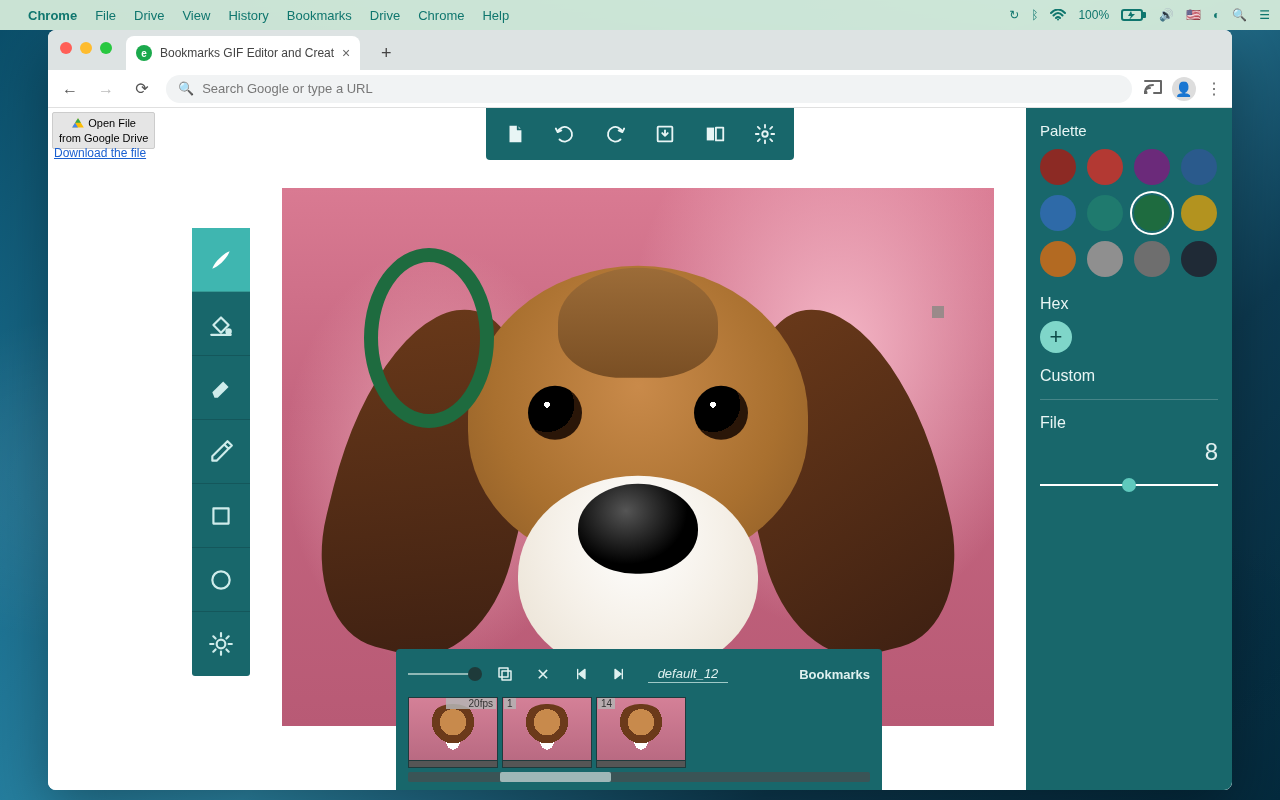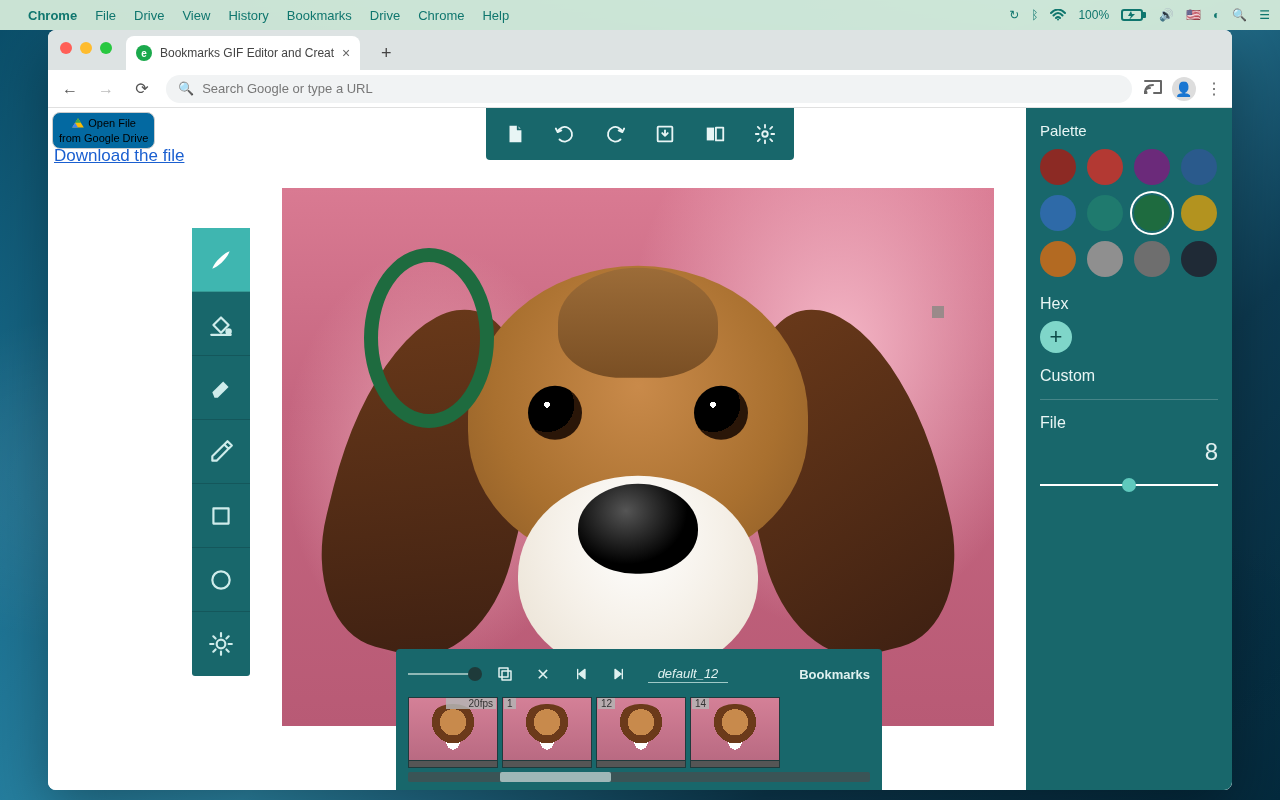--- a/index.html
+++ b/index.html
@@ -30,23 +30,23 @@
 .addr { height:38px; background:#fff; border-bottom:1px solid #e0e0e0; display:flex; align-items:center; padding:0 10px; gap:12px; }
 .navbtn { width:24px; text-align:center; color:#555; font-size:16px; cursor:pointer; }
 .navbtn.disabled { color:#bbb; cursor:default; }
 .omnibox { flex:1; height:28px; background:#f1f3f4; border-radius:14px; display:flex; align-items:center; padding:0 12px; gap:8px; color:#777; font-size:13px; }
 .omnibox .search-icon { font-size:13px; }
 .chrome-right { display:flex; gap:10px; align-items:center; color:#666; }
 .avatar { width:24px; height:24px; border-radius:50%; background:#ddd; display:flex; align-items:center; justify-content:center; font-size:14px; color:#999; }
 
 
 .app { flex:1; position:relative; background:#fff; }
-.openfile { position:absolute; top:4px; left:4px; border:1px solid #ccc; background:#0369a1; padding:3px 6px; font-size:11px; text-align:center; line-height:1.3; border-radius:8px; }
+.openfile { position:absolute; top:4px; left:4px; border:1px solid #ccc; background:#e5e5e5; padding:3px 6px; font-size:11px; text-align:center; line-height:1.3; border-radius:2px; }
 .openfile .g { display:inline-block; width:14px; height:14px; vertical-align:middle; margin-right:3px; }
-.download-link { position:absolute; top:38px; left:6px; color:#1a5fd0; font-size:17px; text-decoration:underline; cursor:pointer; }
+.download-link { position:absolute; top:38px; left:6px; color:#1a5fd0; font-size:12px; text-decoration:underline; cursor:pointer; }
 
 .topbar { position:absolute; top:0; left:50%; transform:translateX(-50%); background:#18676b; height:52px; border-radius:0 0 4px 4px; display:flex; align-items:center; padding:0 18px; gap:28px; color:#e8f5f5; }
 .topbar .ticon { width:22px; height:22px; cursor:pointer; display:flex; align-items:center; justify-content:center; }
 
 .canvas-wrap { position:absolute; top:80px; left:234px; width:712px; height:538px; background:#000; }
 .canvas { position:absolute; inset:0; background:
   radial-gradient(ellipse 220px 300px at 22% 50%, #e7a0b0, transparent 70%),
   radial-gradient(ellipse 300px 400px at 78% 30%, #f4b6c6, transparent 70%),
   linear-gradient(180deg,#d97a92,#c56680 40%,#b85a75);
 }
@@ -314,25 +314,20 @@
             <div class="num">20fps</div>
             <div class="mini"></div>
             <div class="bar"></div>
           </div>
           <div class="thumb">
             <div class="num">1</div>
             <div class="mini"></div>
             <div class="bar"></div>
           </div>
           <div class="thumb">
-            <div class="num">12</div>
-            <div class="mini"></div>
-            <div class="bar"></div>
-          </div>
-          <div class="thumb">
             <div class="num">14</div>
             <div class="mini"></div>
             <div class="bar"></div>
           </div>
         </div>
       <div class="scrollbar">
           <div class="handle"></div>
         </div>
     </div>
 

